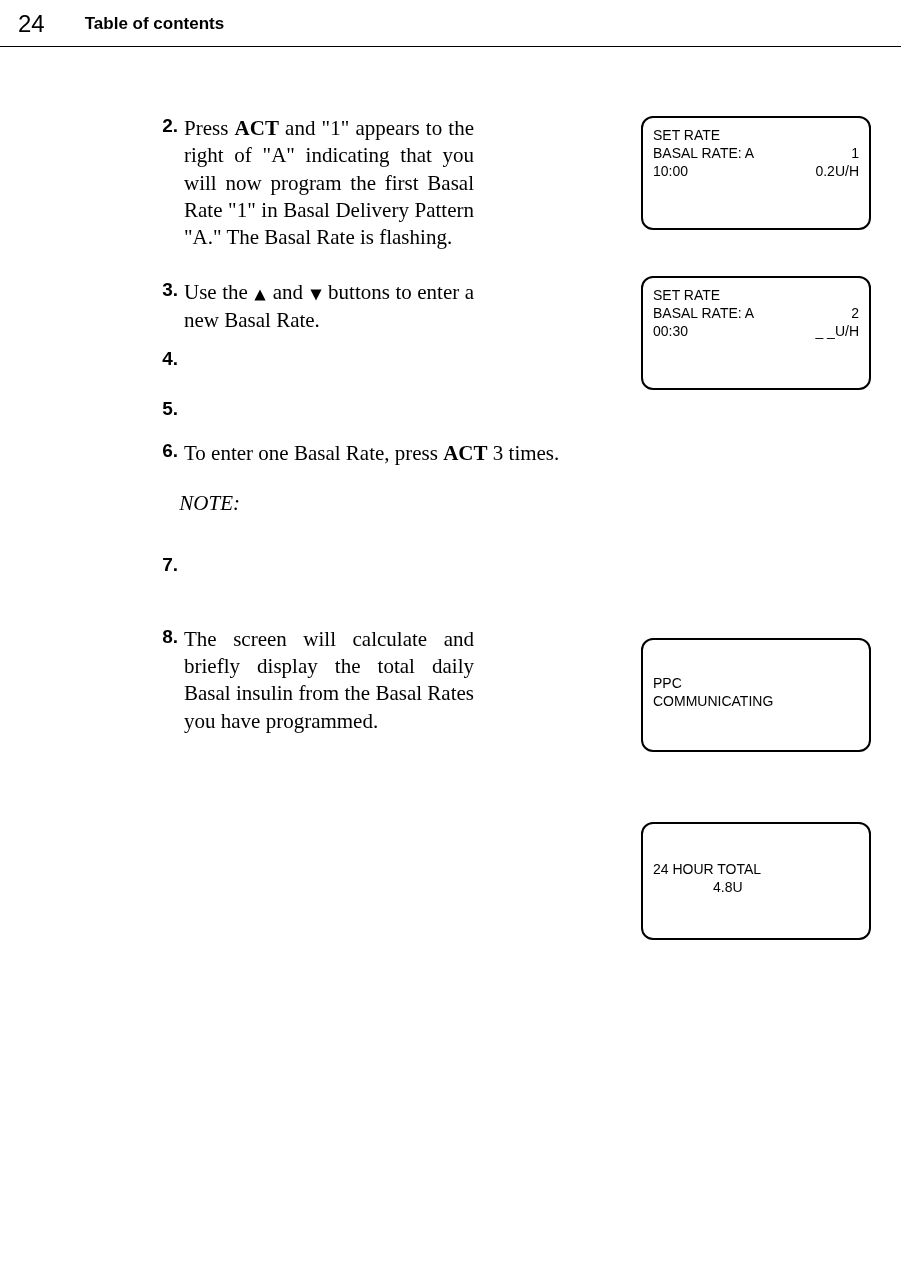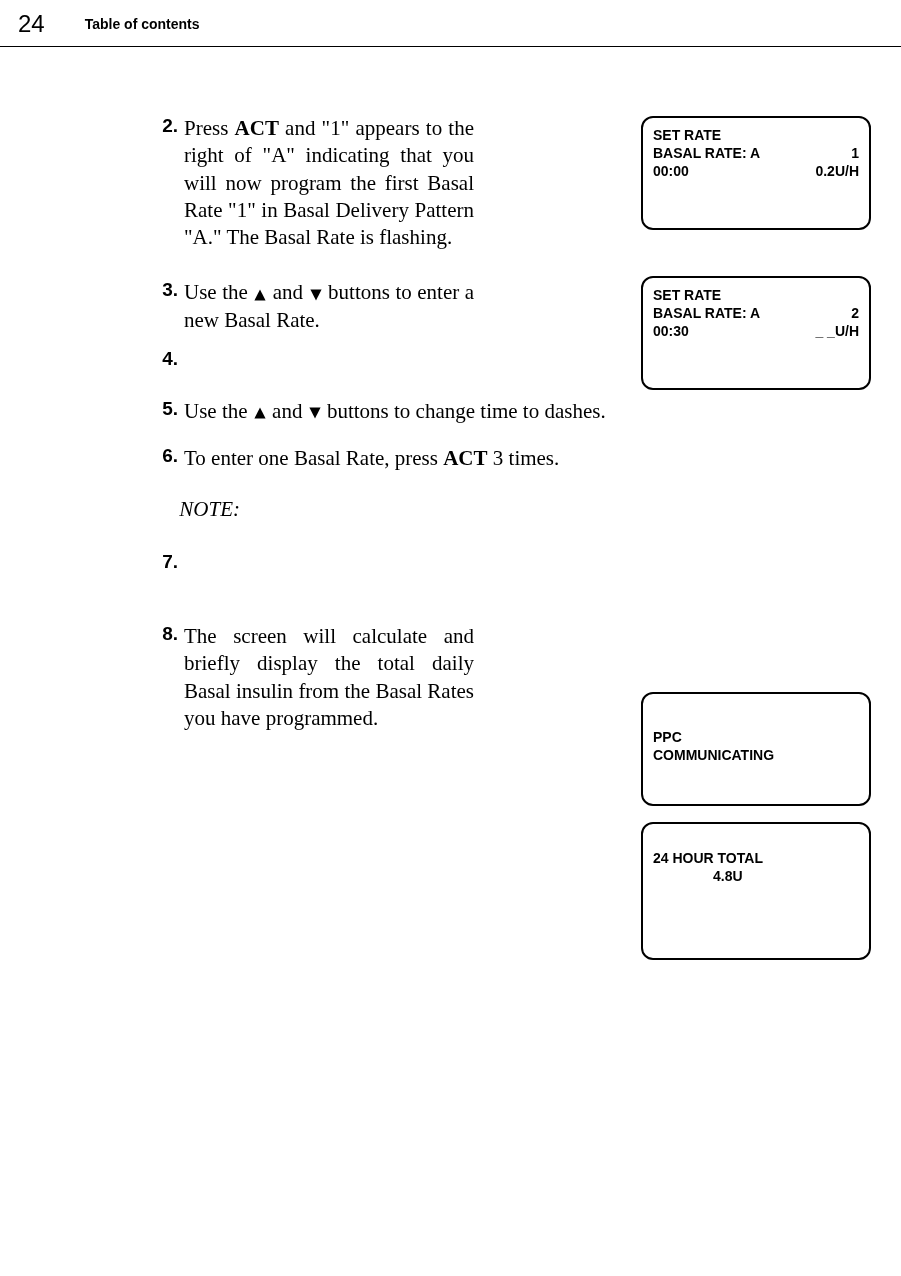--- a/index.html
+++ b/index.html
@@ -16,21 +16,21 @@
       align-items: center;
       padding: 10px 0 0 18px;
       font-family: Arial, Helvetica, sans-serif;
     }
     .page-number {
       font-size: 24px;
       font-weight: normal;
       margin-right: 40px;
     }
     .header-title {
-      font-size: 14px;
+      font-size: 17px;
       font-weight: bold;
     }
     .header-rule {
       border: none;
       border-top: 1.5px solid #000;
       margin: 8px 0 0 0;
       width: 100%;
     }
     .content {
       padding: 68px 30px 0 154px;
@@ -71,36 +71,36 @@
       vertical-align: middle;
     }
     .screen-box {
       position: absolute;
       right: 30px;
       border: 2px solid #000;
       border-radius: 12px;
       width: 230px;
       padding: 8px 10px;
       font-family: Arial, Helvetica, sans-serif;
-      font-weight: bold;
+      font-weight: normal;
       font-size: 14px;
       line-height: 1.3;
     }
     .screen-row {
       display: flex;
       justify-content: space-between;
       text-align: right;
     }
     .screen-box-1 { top: 116px; height: 114px; }
     .screen-box-2 { top: 276px; height: 114px; }
-    .screen-box-3 { top: 692px; height: 114px; padding-top: 34px; }
-    .screen-box-4 { top: 822px; height: 138px; padding-top: 25px; }
+    .screen-box-3 { top: 638px; height: 114px; padding-top: 34px; }
+    .screen-box-4 { top: 822px; height: 118px; padding-top: 36px; }
     .note-block {
       display: flex;
-      margin: 0 30px 28px 176px;
+      margin: 0 30px 36px 176px;
       font-style: italic;
       font-size: 21px;
       line-height: 1.35;
     }
     .note-label {
       width: 72px;
       flex-shrink: 0;
       text-align: right;
       padding-right: 8px;
     }
@@ -122,21 +122,21 @@
 </div>
 <hr class="header-rule">
 
 <div class="screen-box screen-box-1">
   <div>SET RATE</div>
   <div class="screen-row">
     <span>BASAL RATE: A</span>
     <span>1</span>
   </div>
   <div class="screen-row">
-    <span>00:00</span>
+    <span>10:00</span>
     <span>0.2U/H</span>
   </div>
 </div>
 
 <div class="screen-box screen-box-2">
   <div>SET RATE</div>
   <div class="screen-row">
     <span>BASAL RATE: A</span>
     <span>2</span>
   </div>
@@ -175,27 +175,20 @@
           </svg></span><span> buttons to enter a new Basal Rate.</span>
     </div>
   </div>
 
   <div class="step">
     <div class="step-num">4.</div>
   </div>
 
   <div class="step" style="margin-bottom:20px;">
     <div class="step-num">5.</div>
-    <div class="step-text-wide">
-      <span>Use the </span><span class="icon-up"><svg viewBox="0 0 10 10">
-            <polygon points="5,1 9,9 1,9" fill="#000"></polygon>
-          </svg></span><span> and </span><span class="icon-down"><svg viewBox="0 0 10 10">
-            <polygon points="1,1 9,1 5,9" fill="#000"></polygon>
-          </svg></span><span> buttons to change time to dashes.</span>
-    </div>
   </div>
 
   <div class="step" style="margin-bottom:22px;">
     <div class="step-num">6.</div>
     <div class="step-text-wide">
       <span>To enter one Basal Rate, press </span><span class="bold">ACT</span><span> 3 times.</span>
     </div>
   </div>
 </div>
 

